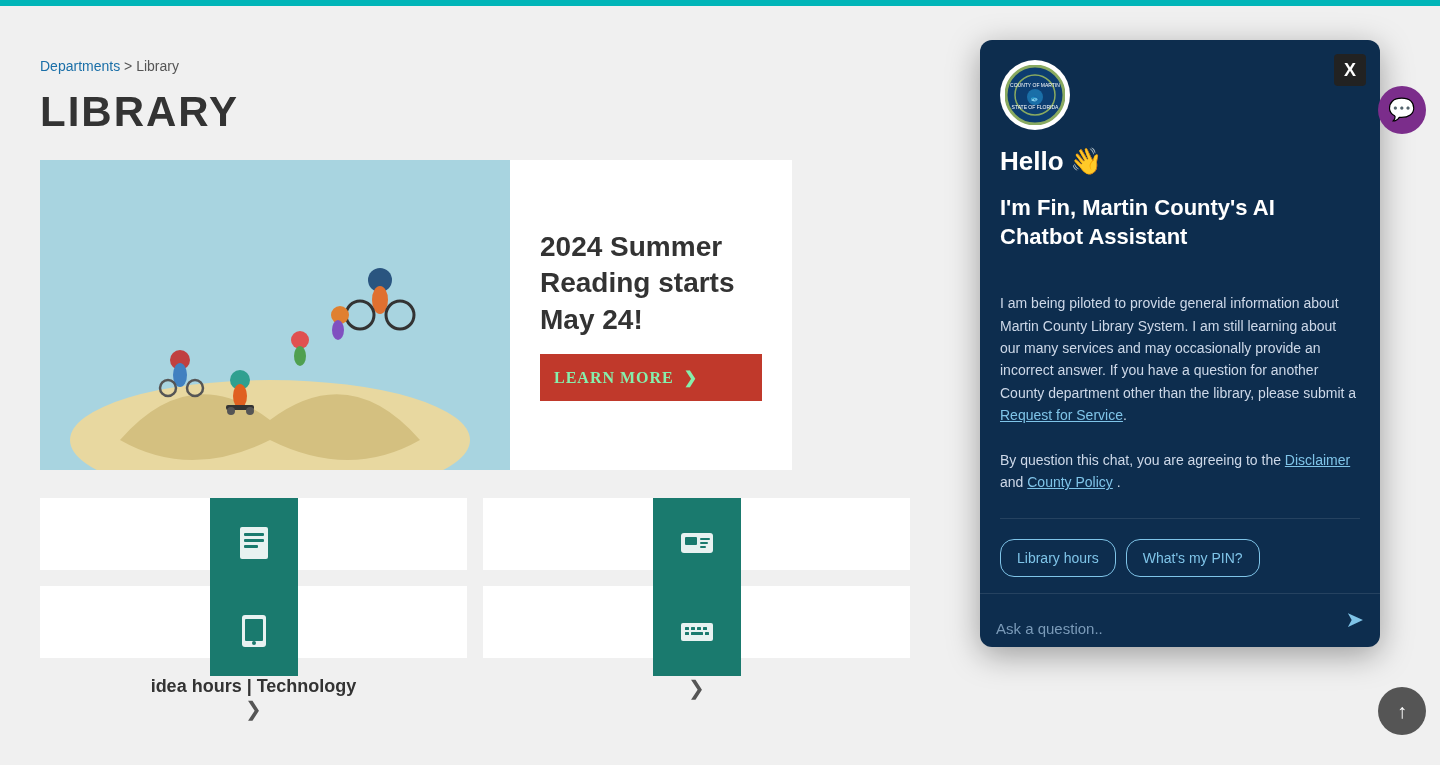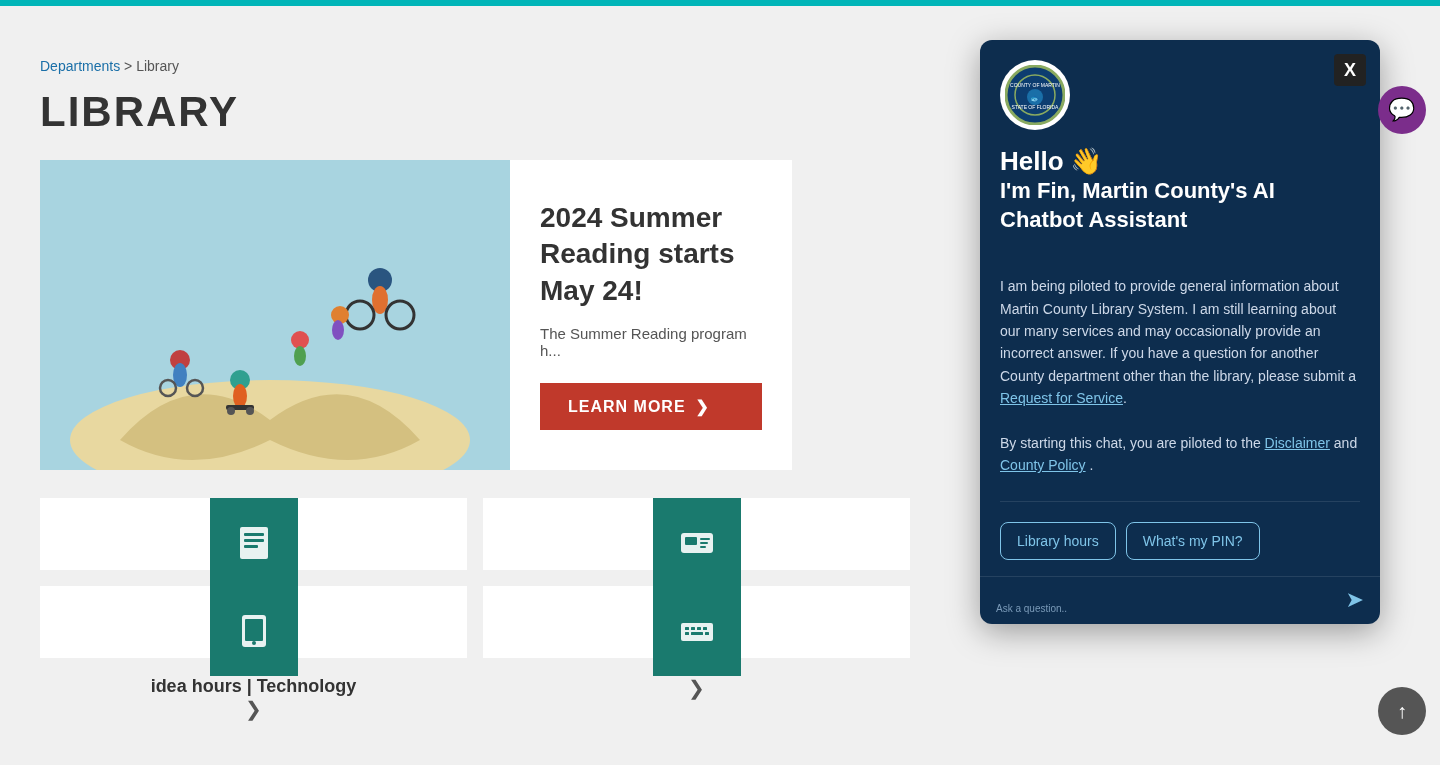--- a/index.html
+++ b/index.html
@@ -85,28 +85,29 @@
     }
     .hero-desc {
       font-size: 15px;
       color: #555;
       margin-bottom: 24px;
     }
     .hero-btn {
       display: inline-flex;
       align-items: center;
       background: #c0392b;
-      color: #ffffff;
+      color: #86efac;
       font-size: 16px;
       font-weight: 700;
-      padding: 14px 28px;
+      padding: 14px 14px;
       letter-spacing: 1px;
       cursor: pointer;
       border: none;
       text-transform: uppercase;
+      font-family: Liberation Serif, serif;
     }
     .hero-btn .arrow { margin-left: 10px; }
 
     
     .quick-links {
       display: grid;
       grid-template-columns: 1fr 1fr;
       gap: 16px;
       width: 870px;
     }
@@ -199,21 +200,21 @@
       margin-bottom: 16px;
       overflow: hidden;
     }
     .chatbot-logo svg {
       width: 60px;
       height: 60px;
     }
     .chatbot-greeting {
       font-size: 26px;
       font-weight: 700;
-      margin-bottom: 0;
+      margin-bottom: 17px;
     }
     .chatbot-name {
       font-size: 22px;
       font-weight: 700;
       line-height: 1.3;
       margin-bottom: 24px;
     }
     .chatbot-body {
       padding: 0 20px 16px 20px;
       font-size: 14px;
@@ -233,39 +234,39 @@
     .chatbot-quick-btns {
       display: flex;
       gap: 10px;
       padding: 12px 20px;
     }
     .chatbot-quick-btn {
       border: 1.5px solid #7fc4e8;
       background: transparent;
       color: #7fc4e8;
       padding: 10px 16px;
-      border-radius: 8px;
+      border-radius: 14px;
       font-size: 14px;
       cursor: pointer;
       font-weight: 500;
     }
     .chatbot-input-area {
       display: flex;
       align-items: center;
       padding: 10px 16px;
       border-top: 1px solid rgba(255,255,255,0.1);
       margin-top: 4px;
     }
     .chatbot-input {
       flex: 1;
       background: transparent;
       border: none;
       outline: none;
       color: #f9a8d4;
-      font-size: 10px;
+      font-size: 15px;
       margin-top: 16px;
     }
     .chatbot-input::placeholder { color: #7a9ab8; }
     .chatbot-send {
       background: transparent;
       border: none;
       color: #7fc4e8;
       font-size: 22px;
       cursor: pointer;
     }
@@ -350,21 +351,20 @@
 
         <circle cx="200" cy="220" r="10" fill="#30a090"></circle>
         <ellipse cx="200" cy="236" rx="7" ry="12" fill="#e06020"></ellipse>
         <rect x="186" y="245" width="28" height="5" rx="2" fill="#333"></rect>
         <circle cx="191" cy="251" r="4" fill="#555"></circle>
         <circle cx="210" cy="251" r="4" fill="#555"></circle>
       </svg>
     </div>
     <div class="hero-text">
       <div class="hero-title">2024 Summer Reading starts May 24!</div>
-      <div class="hero-desc">The Summer Reading program h...</div>
       <button class="hero-btn">
         <span>LEARN MORE</span>
         <span class="arrow">❯</span>
       </button>
     </div>
   </div>
 
   <div class="quick-links">
 
     <div class="quick-link-card">
@@ -440,21 +440,21 @@
       </svg>
     </div>
     <div class="chatbot-greeting">Hello 👋</div>
     <div class="chatbot-name">I'm Fin, Martin County's AI Chatbot Assistant</div>
   </div>
 
   <div class="chatbot-body">
     <span>I am being piloted to provide general information about Martin County Library System. I am still learning about our many services and may occasionally provide an incorrect answer. If you have a question for another County department other than the library, please submit a</span>
     <a href="#">Request for Service</a><span>.</span>
     <br><br>
-    <span>By starting this chat, you are piloted to the</span>
+    <span>By question this chat, you are agreeing to the</span>
     <a href="#">Disclaimer</a>
     <span> and </span>
     <a href="#">County Policy</a>
     <span>.</span>
   </div>
 
   <div class="chatbot-divider"></div>
 
   <div class="chatbot-quick-btns">
     <button class="chatbot-quick-btn">Library hours</button>

